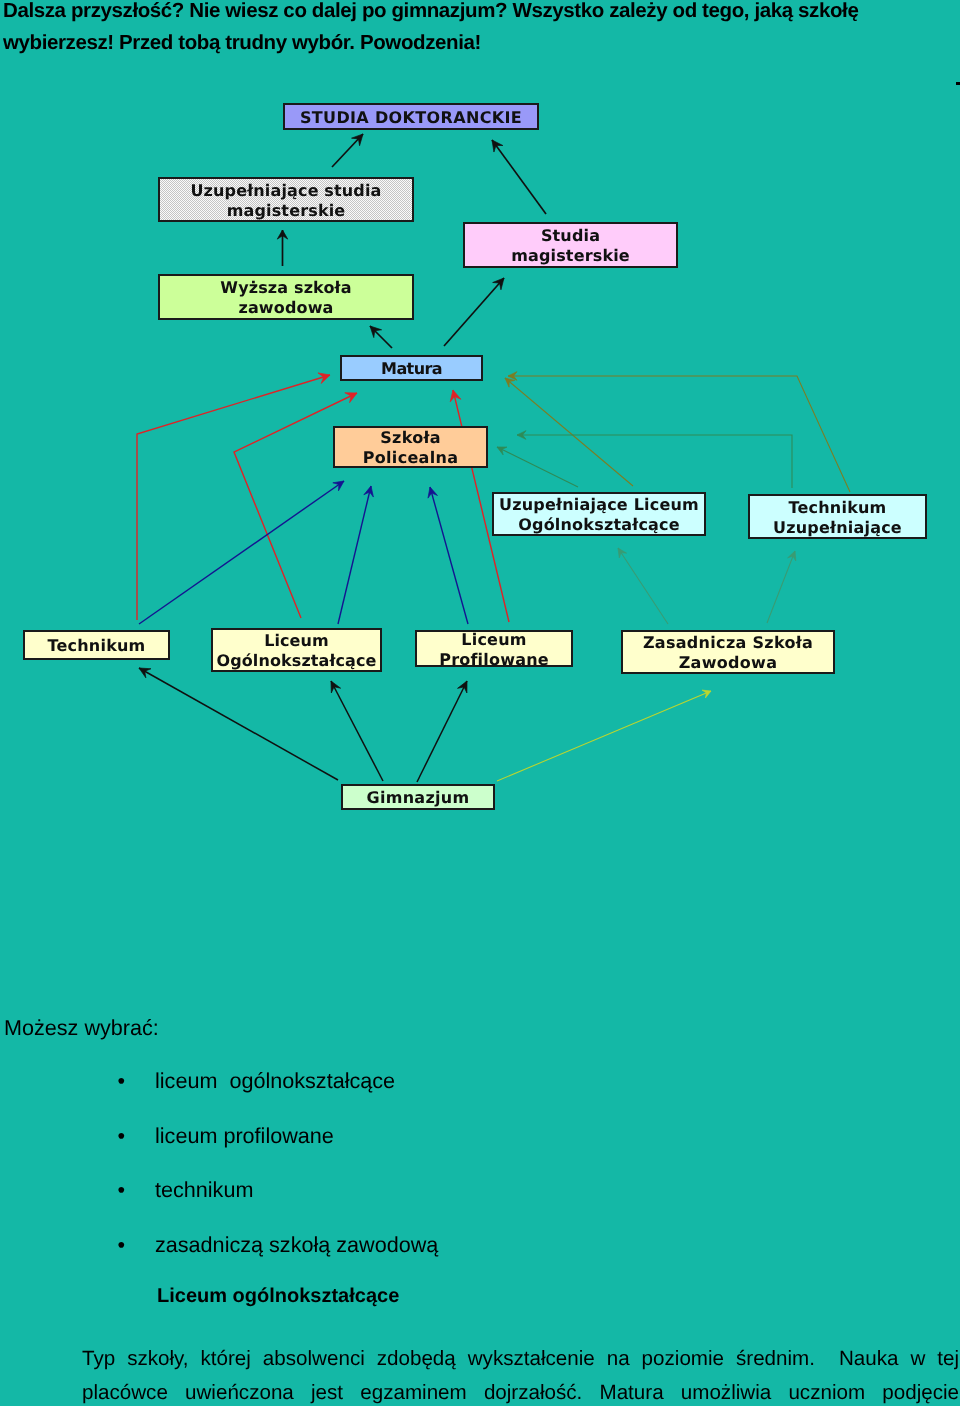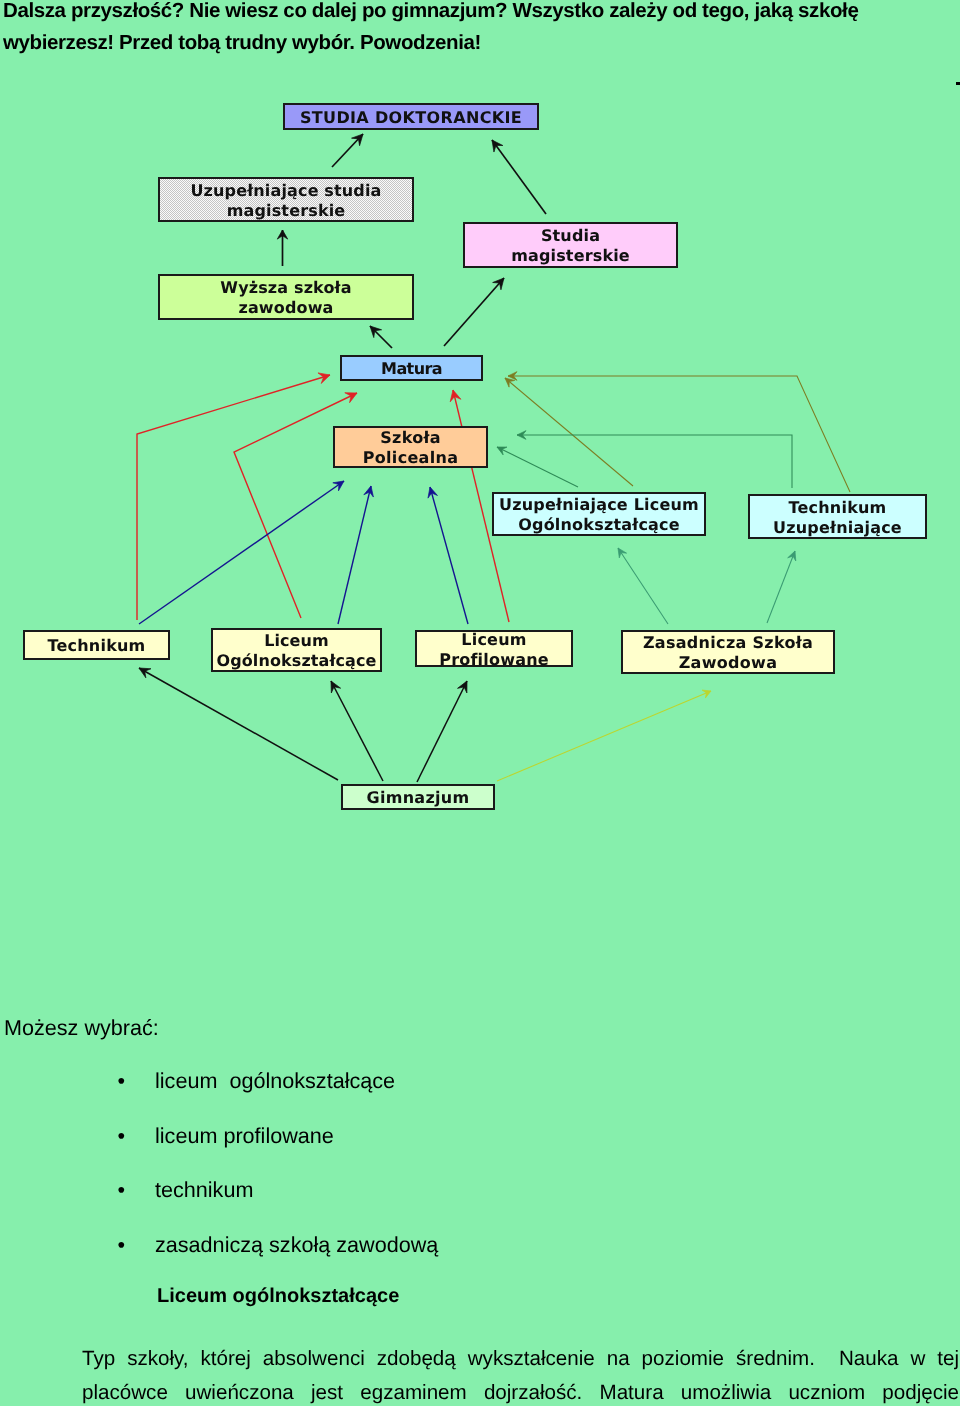--- a/index.html
+++ b/index.html
@@ -1,20 +1,20 @@
 <!DOCTYPE html>
 <html><head>
 <meta charset="utf-8">
 <title>Dalsza przyszlosc</title>
 <style>
   html,body{margin:0;padding:0;background:#fff;}
   body{width:960px;height:1406px;
        font-family:"Liberation Sans",sans-serif;color:#000;
        -webkit-font-smoothing:antialiased;text-rendering:geometricPrecision;}
-  .page{position:relative;width:960px;height:1406px;overflow:hidden;background:#86efac;
+  .page{position:relative;width:960px;height:1406px;overflow:hidden;background:#14b8a6;
          will-change:transform;}
 
   
   .intro{position:absolute;left:0;top:0;width:960px;height:60px;
          font-weight:bold;font-size:20.5px;letter-spacing:-0.39px;}
   .intro span{position:absolute;left:3px;white-space:nowrap;line-height:0;}
   .intro span.l1{top:10.5px;}
   .intro span.l2{top:43px;}
 
   

